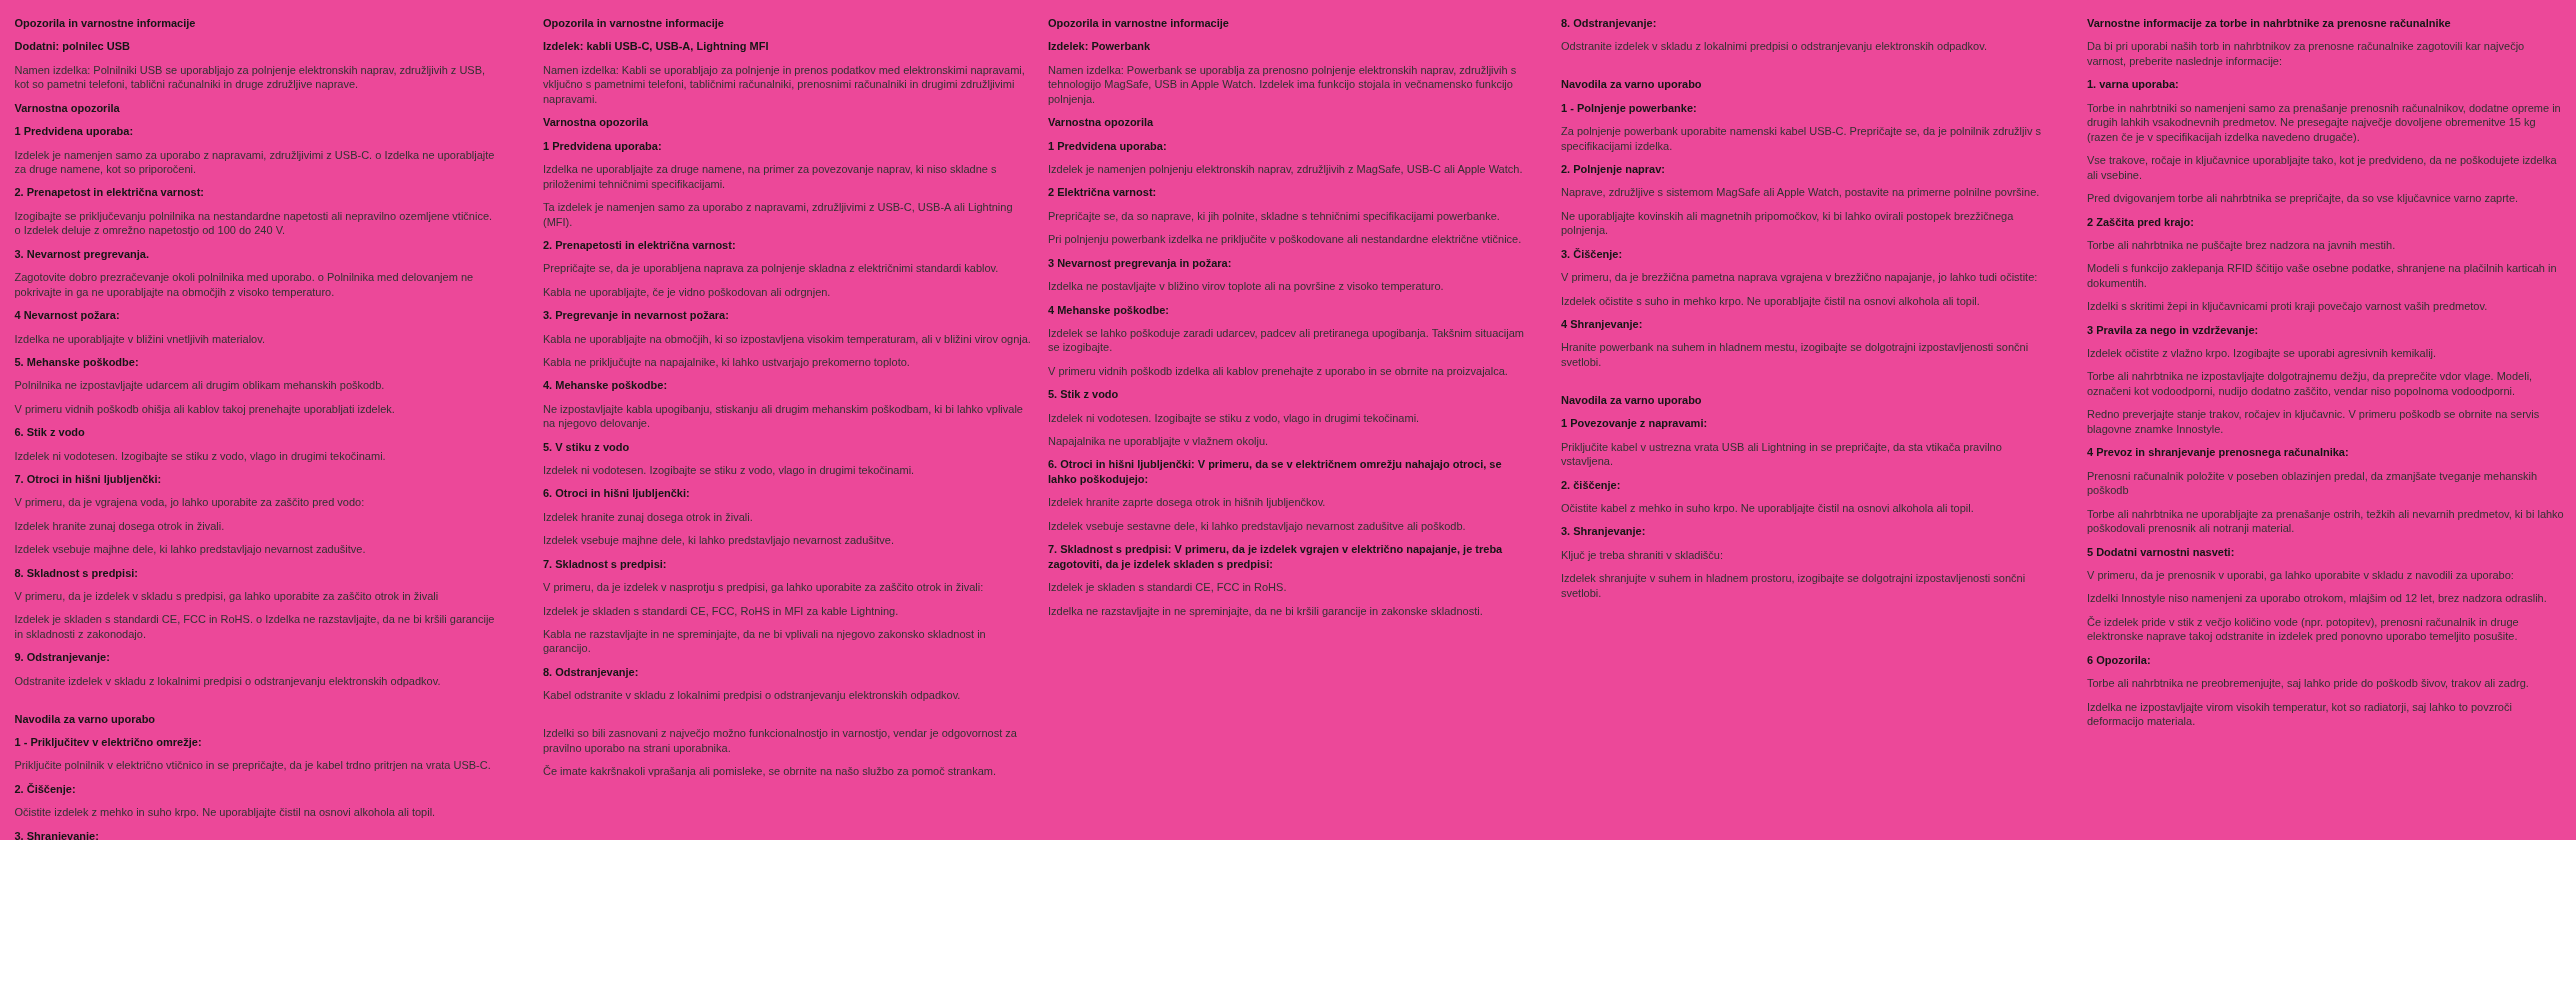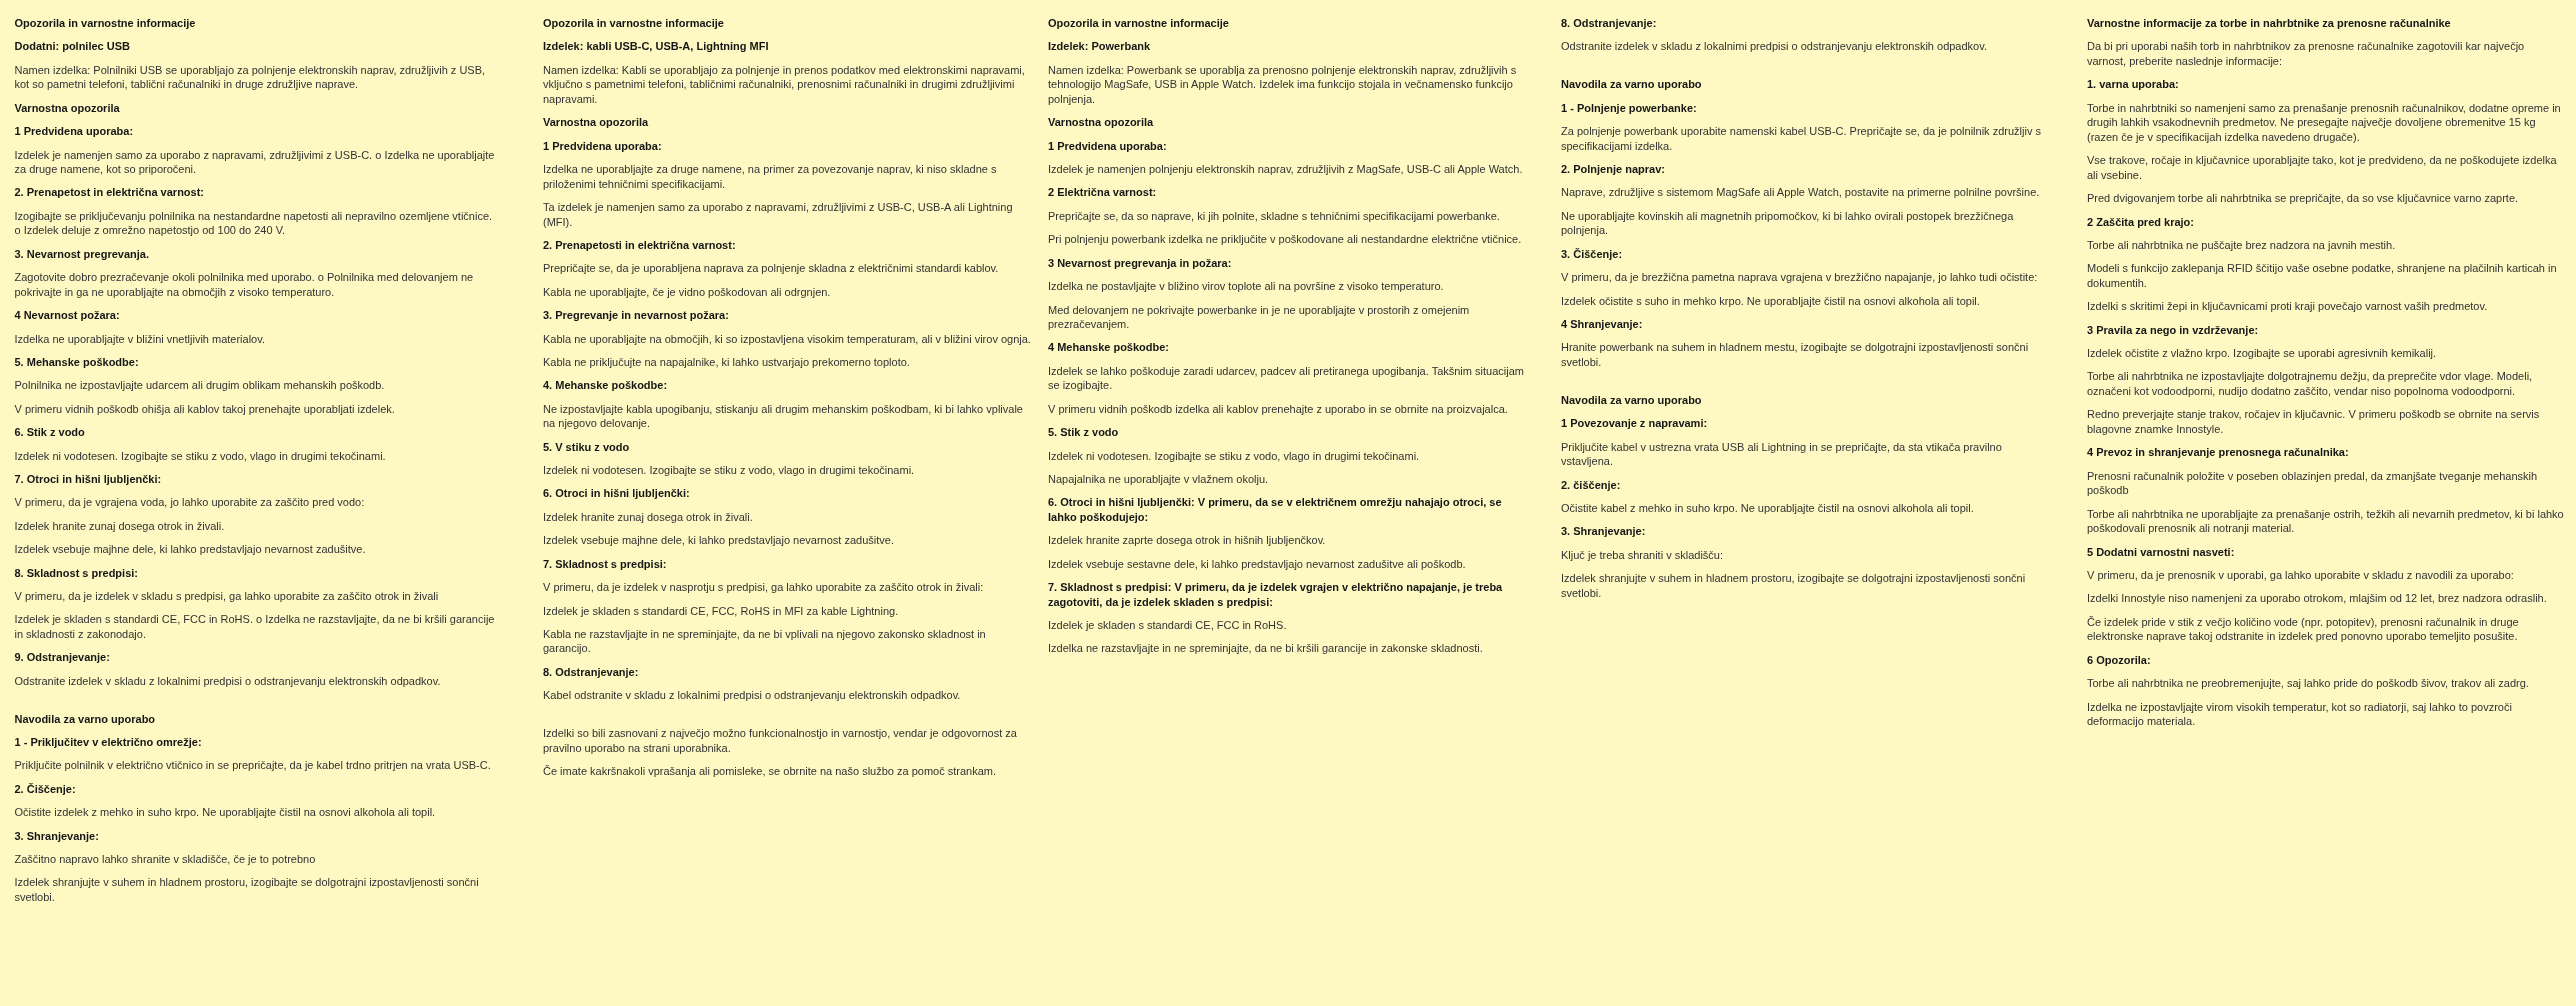--- a/index.html
+++ b/index.html
@@ -1,20 +1,20 @@
 <!DOCTYPE html>
 <html style="font-size:13px"><head>
 <meta charset="utf-8">
 <style>
   html, body { margin: 0; padding: 0; background: #ffffff; }
   .page {
     position: relative;
     width: 2576px;
-    height: 1006px;
-    background: #fef9c3;
+    height: 840px;
+    background: #ec4899;
     font-family: "Liberation Sans", sans-serif;
     overflow: hidden;
   }
   .doc-col {
     position: absolute;
     top: 16px;
     font-size: 11px;
     line-height: 1.32;
     color: #303030;
   }
@@ -111,21 +111,20 @@
       <div class="h">Izdelek: Powerbank</div>
       <div class="p">Namen izdelka: Powerbank se uporablja za prenosno polnjenje elektronskih naprav, združljivih s tehnologijo MagSafe, USB in Apple Watch. Izdelek ima funkcijo stojala in večnamensko funkcijo polnjenja.</div>
       <div class="h">Varnostna opozorila</div>
       <div class="h">1 Predvidena uporaba:</div>
       <div class="p">Izdelek je namenjen polnjenju elektronskih naprav, združljivih z MagSafe, USB-C ali Apple Watch.</div>
       <div class="h">2 Električna varnost:</div>
       <div class="p">Prepričajte se, da so naprave, ki jih polnite, skladne s tehničnimi specifikacijami powerbanke.</div>
       <div class="p">Pri polnjenju powerbank izdelka ne priključite v poškodovane ali nestandardne električne vtičnice.</div>
       <div class="h">3 Nevarnost pregrevanja in požara:</div>
       <div class="p">Izdelka ne postavljajte v bližino virov toplote ali na površine z visoko temperaturo.</div>
-      <div class="p">Med delovanjem ne pokrivajte powerbanke in je ne uporabljajte v prostorih z omejenim prezračevanjem.</div>
       <div class="h">4 Mehanske poškodbe:</div>
       <div class="p">Izdelek se lahko poškoduje zaradi udarcev, padcev ali pretiranega upogibanja. Takšnim situacijam se izogibajte.</div>
       <div class="p">V primeru vidnih poškodb izdelka ali kablov prenehajte z uporabo in se obrnite na proizvajalca.</div>
       <div class="h">5. Stik z vodo</div>
       <div class="p">Izdelek ni vodotesen. Izogibajte se stiku z vodo, vlago in drugimi tekočinami.</div>
       <div class="p">Napajalnika ne uporabljajte v vlažnem okolju.</div>
       <div class="h">6. Otroci in hišni ljubljenčki: V primeru, da se v električnem omrežju nahajajo otroci, se lahko poškodujejo:</div>
       <div class="p">Izdelek hranite zaprte dosega otrok in hišnih ljubljenčkov.</div>
       <div class="p">Izdelek vsebuje sestavne dele, ki lahko predstavljajo nevarnost zadušitve ali poškodb.</div>
       <div class="h">7. Skladnost s predpisi: V primeru, da je izdelek vgrajen v električno napajanje, je treba zagotoviti, da je izdelek skladen s predpisi:</div>

